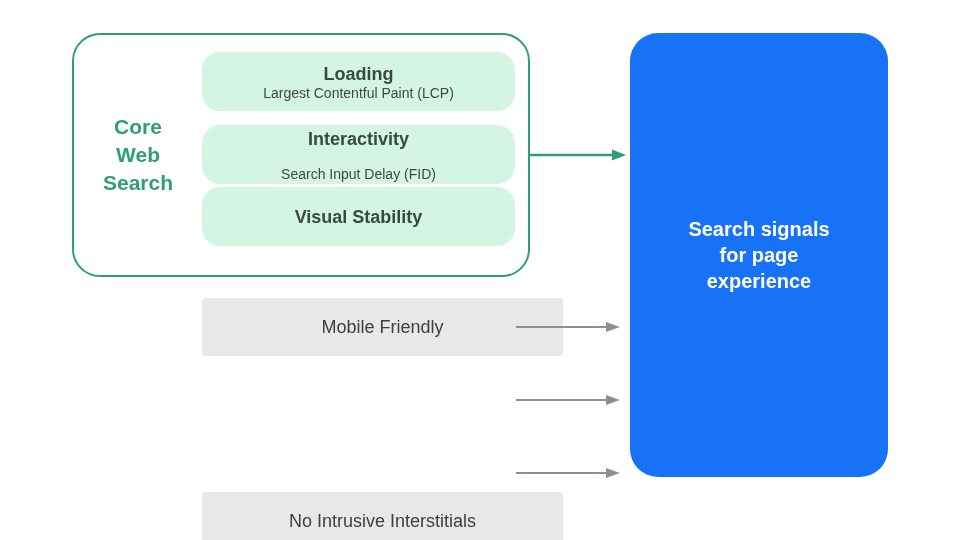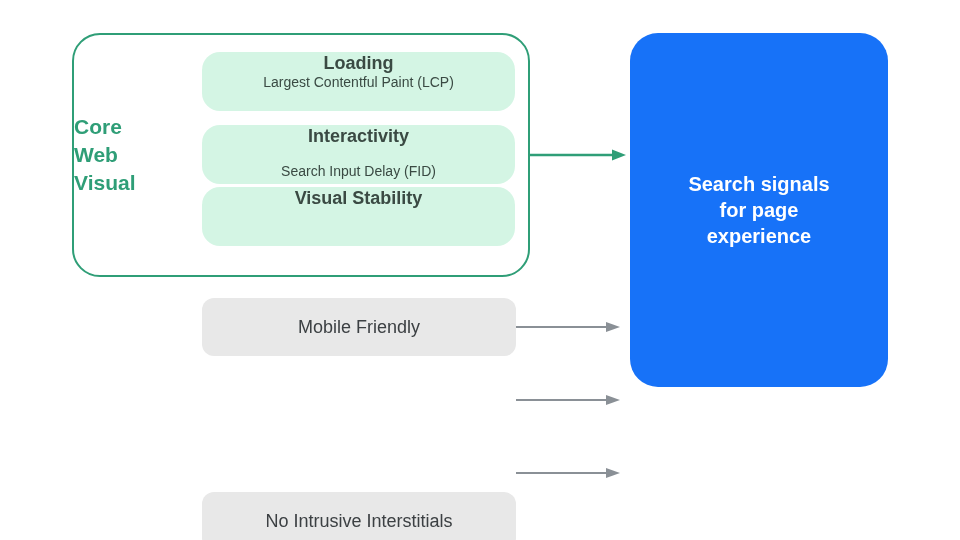--- a/index.html
+++ b/index.html
@@ -21,71 +21,71 @@
     width: 458px; height: 244px;
     border: 2px solid var(--green);
     border-radius: 28px;
     background: #ffffff;
   }
   .cwv-label {
     position: absolute;
     left: 0; top: 0; bottom: 0;
     width: 128px;
     display: flex; flex-direction: column;
-    align-items: flex-start; justify-content: center;
+    align-items: center; justify-content: center;
     color: var(--green);
     font-size: 21px; font-weight: 700;
     line-height: 28px;
     text-align: center;
   }
   .green-pill {
     position: absolute;
     left: 128px;
     width: 313px; height: 59px;
     background: var(--green-light);
     border-radius: 18px;
     display: flex; flex-direction: column;
-    align-items: center; 
+    align-items: center; justify-content: center;
     text-align: center;
   }
   .green-pill .pill-title {
     color: var(--text-green-dark);
     font-size: 18px; font-weight: 700;
     line-height: 22px;
   }
   .green-pill .pill-subtitle {
     color: var(--text-green-dark);
     font-size: 14px; font-weight: 400;
     line-height: 16px;
   }
   .green-pill-1 { top: 17px; }
   .green-pill-2 { top: 90px; gap: 16px; }
   .green-pill-3 { top: 152px; }
 
   
   .gray-pill {
     position: absolute;
     left: 202px;
-    width: 314px; height: 58px;
+    width: 361px; height: 58px;
     background: var(--gray-pill);
-    border-radius: 12px;
+    border-radius: 4px;
     display: flex; align-items: center; justify-content: center;
     color: var(--text-dark);
     font-size: 18px; font-weight: 500;
     text-align: center;
   }
   .gray-pill-1 { top: 298px; }
   .gray-pill-2 { top: 371px; }
   .gray-pill-3 { top: 444px; margin-top: 48px; }
 
   
   .result-box {
     position: absolute;
     left: 630px; top: 33px;
-    width: 258px; height: 354px;
+    width: 258px; height: 444px;
     background: var(--blue);
     border-radius: 28px;
     display: flex; flex-direction: column;
     align-items: center; justify-content: center;
     color: var(--white-text);
     font-size: 20px; font-weight: 700;
     line-height: 26px;
     text-align: center;
   }
 
@@ -102,21 +102,21 @@
 </style>
 </head>
 <body>
 
 <div class="canvas">
 
   <div class="cwv-box">
     <div class="cwv-label">
       <span>Core</span>
       <span>Web</span>
-      <span>Visual</span>
+      <span>Search</span>
     </div>
 
     <div class="green-pill green-pill-1">
       <div class="pill-title">Loading</div>
       <div class="pill-subtitle">Largest Contentful Paint (LCP)</div>
     </div>
 
     <div class="green-pill green-pill-2">
       <div class="pill-title">Interactivity</div>
       <div class="pill-subtitle">Search Input Delay (FID)</div>

